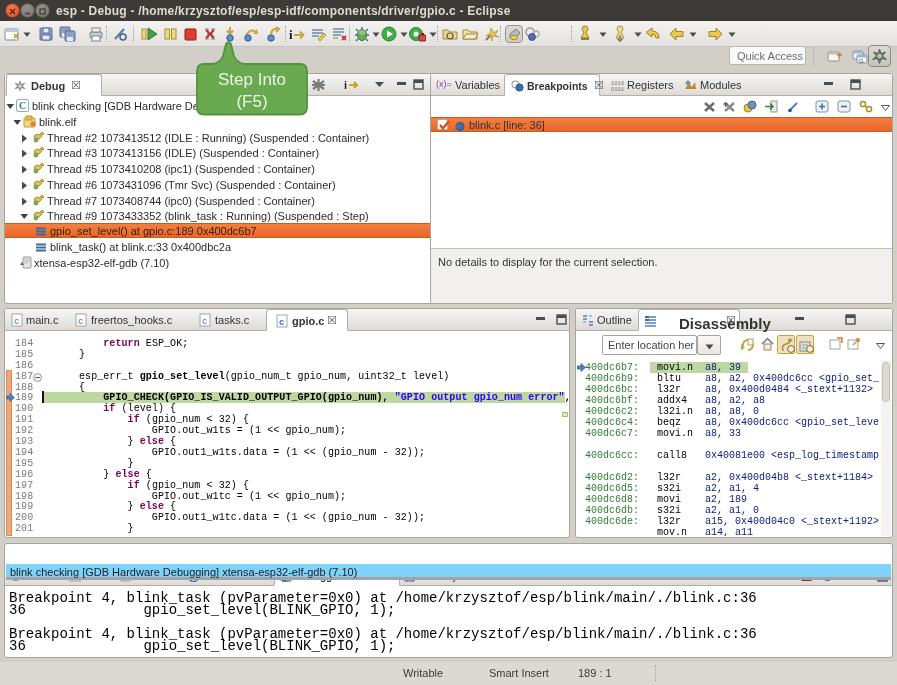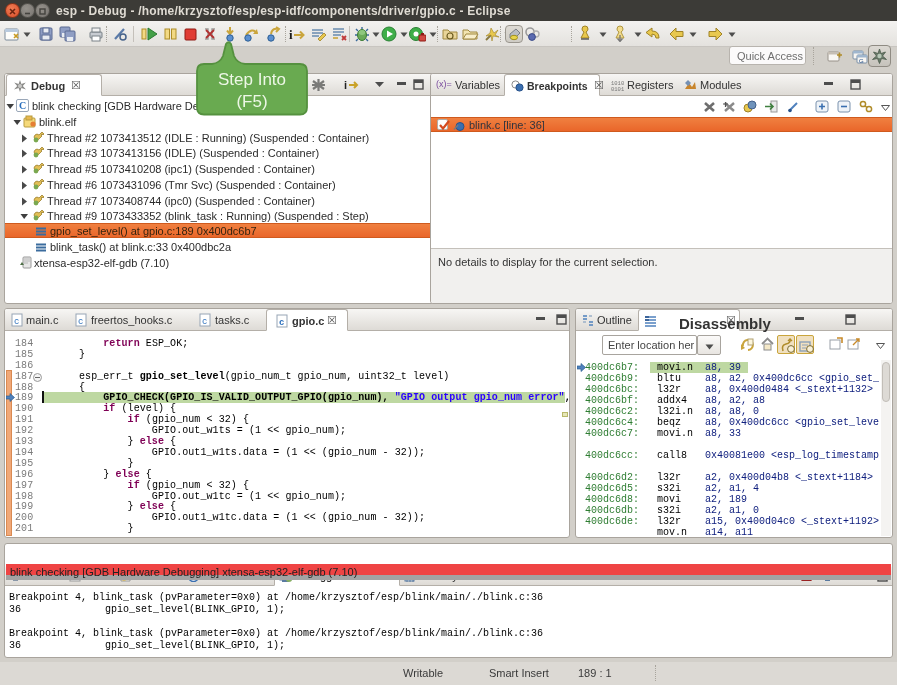--- a/index.html
+++ b/index.html
@@ -674,24 +674,24 @@
         <path d="M0.5 0.5 L8.5 0.5 L4.5 5.5 Z" fill="#4d4d4d"></path>
       </svg>
     <svg class="abs" style="left:851px;top:7px;" width="11" height="8" viewBox="0 0 11 8">
         <rect x="1" y="1" width="9" height="3" fill="#4d4d4d"></rect>
       </svg>
     <svg class="abs" style="left:872px;top:5px;" width="11" height="11" viewBox="0 0 11 11">
         <rect x="1" y="1" width="9" height="9" fill="none" stroke="#4d4d4d" stroke-width="1.4"></rect>
         <rect x="1" y="1" width="9" height="3" fill="#4d4d4d"></rect>
       </svg>
   </div>
-  <div id="con-hdr" class="abs" style="left:1px;top:20px;right:1px;height:16px;background:#ef4444;border-bottom:5px solid #a3a3a3;font-size:11px;color:#222;">
+  <div id="con-hdr" class="abs" style="left:1px;top:20px;right:1px;height:16px;background:#7dd3fc;border-bottom:3px solid #a3a3a3;font-size:11px;color:#222;">
     <span class="abs" style="left:4px;top:2px;">blink checking [GDB Hardware Debugging] xtensa-esp32-elf-gdb (7.10)</span>
   </div>
-  <div id="con-body" class="abs mono" style="left:1px;top:36px;right:1px;bottom:1px;overflow:hidden;font-size:10px;line-height:12px;white-space:pre;color:#000;">
+  <div id="con-body" class="abs mono" style="left:1px;top:36px;right:1px;bottom:1px;overflow:hidden;font-size:14px;line-height:12px;white-space:pre;color:#000;">
     <div class="abs" style="left:3px;top:12px;">Breakpoint 4, blink_task (pvParameter=0x0) at /home/krzysztof/esp/blink/main/./blink.c:36</div>
     <div class="abs" style="left:3px;top:24px;">36              gpio_set_level(BLINK_GPIO, 1);</div>
     <div class="abs" style="left:3px;top:48px;">Breakpoint 4, blink_task (pvParameter=0x0) at /home/krzysztof/esp/blink/main/./blink.c:36</div>
     <div class="abs" style="left:3px;top:60px;">36              gpio_set_level(BLINK_GPIO, 1);</div>
   </div>
 </div>
 
 <div class="abs" id="statusbar" style="left:0;top:662px;width:897px;height:23px;background:#dcd9d4;font-size:11px;color:#3a3a3a;">
   <span class="abs" style="left:655px;top:3px;height:16px;border-left:1px dotted #a8a49c;"></span>
   <span class="abs" style="left:403px;top:5px;">Writable</span>

